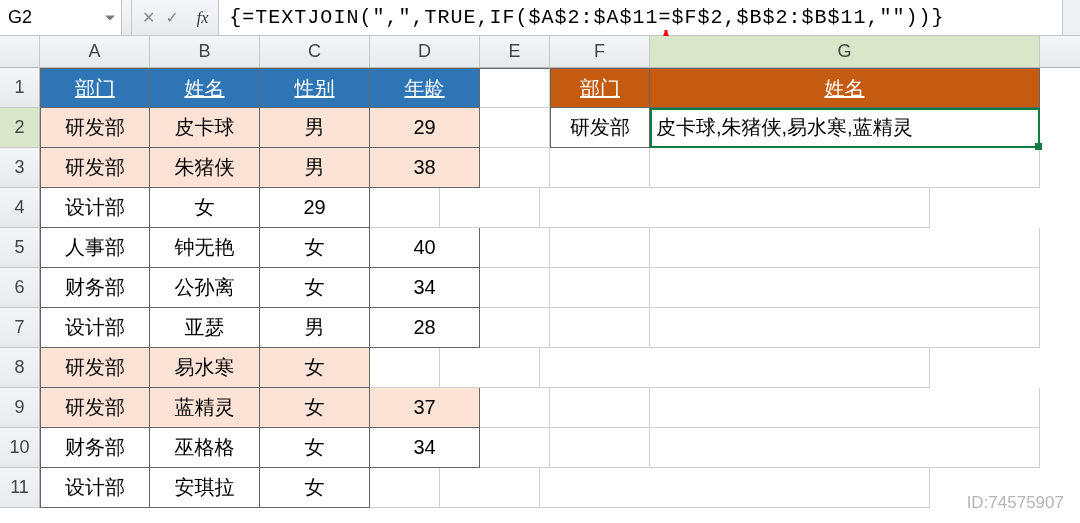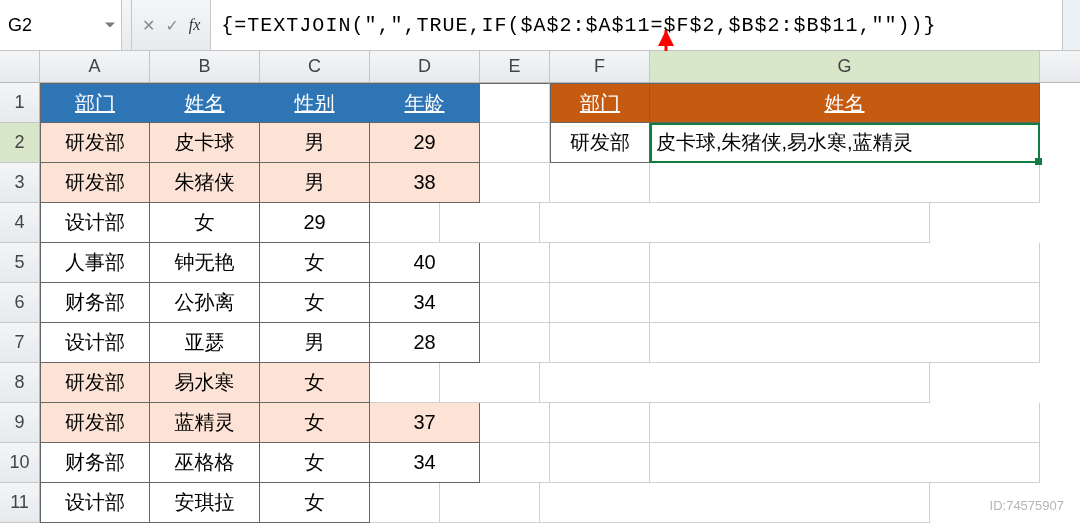--- a/index.html
+++ b/index.html
@@ -9,21 +9,21 @@
     font-size: 18px;
     background: #fff;
     width: 1080px;
     height: 523px;
     overflow: hidden;
     position: relative;
   }
 
   
   .fbar {
-    height: 51px;
+    height: 36px;
     border-bottom: 1px solid #c6c6c6;
     background: linear-gradient(#f4f6f8,#e8ebee);
     display: flex;
     align-items: stretch;
     font-size: 18px;
   }
   .name-box {
     width: 122px;
     border-right: 1px solid #c6c6c6;
     display: flex;
@@ -32,21 +32,21 @@
     background: #fff;
     position: relative;
   }
   .name-box .chev {
     position: absolute; right: 6px; top: 50%; transform: translateY(-50%);
     width: 0; height: 0; border-left: 5px solid transparent; border-right: 5px solid transparent; border-top: 5px solid #7a7a7a;
   }
   .fbar-sep { width: 10px; border-right: 1px solid #c6c6c6; }
   .fx-btns { display: flex; align-items: center; gap: 10px; padding: 0 10px; border-right: 1px solid #c6c6c6; color: #8a8a8a; }
   .fx-btns span { font-size: 16px; }
-  .fx-btns .fx { font-style: italic; font-family: "Times New Roman", serif; color: #333; }
+  .fx-btns .fx { font-style: italic; font-family: "Times New Roman", serif; color: #333; margin-left: 8px; }
   .formula {
     flex: 1;
     display: flex;
     align-items: center;
     padding: 0 10px;
     font-family: Consolas, "Courier New", monospace;
     letter-spacing: 1px;
     font-size: 20px;
     background: #fff;
     position: relative;
@@ -144,21 +144,21 @@
     color: rgba(120,120,120,.7);
     font-size: 15px;
     text-align: right;
     line-height: 1.35;
     text-shadow: 0 0 4px rgba(255,255,255,.6);
   }
   .watermark .wm-circle {
     display:inline-block; width:28px; height:28px; border-radius:50%;
     background: rgba(120,120,120,.35); vertical-align:-8px; margin: 0 4px;
   }
-  .wm-line2 { font-size:13px; color: rgba(120,120,120,.55);}
+  .wm-line2 { font-size:17px; color: rgba(120,120,120,.55);}
 </style>
 </head>
 <body>
 
 <div class="fbar">
   <div class="name-box">
     <span>G2</span>
     <span class="chev"></span>
   </div>
   <div class="fbar-sep"></div>

